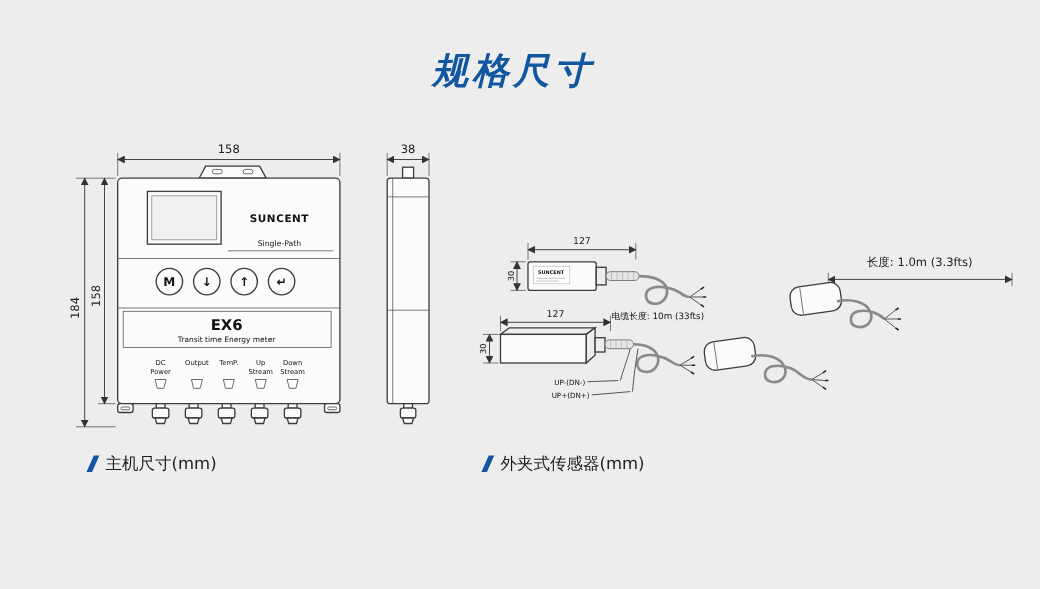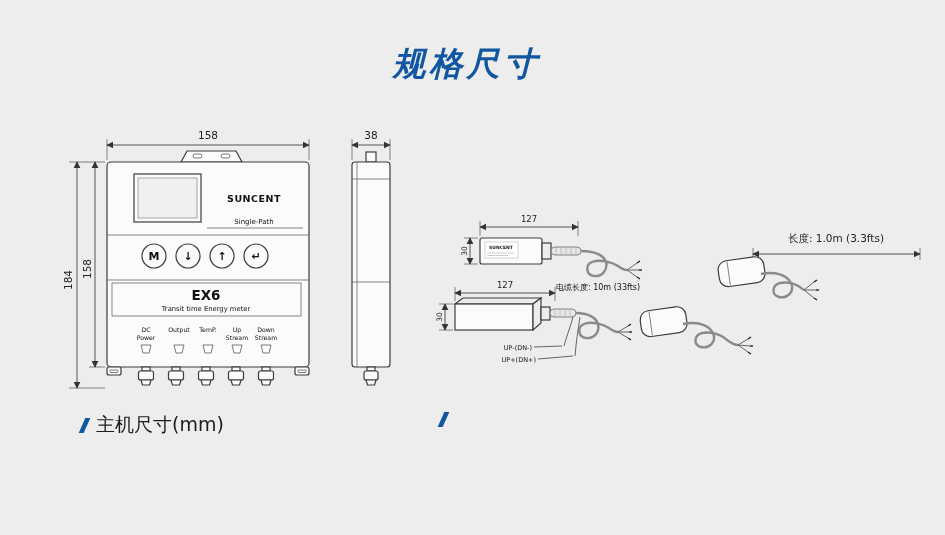--- a/index.html
+++ b/index.html
@@ -6,21 +6,21 @@
   body { background:#ededed; font-family:"DejaVu Sans","Liberation Sans",sans-serif; }
   .page { position:relative; width:945px; height:535px; background:#ededed; overflow:hidden; }
   .title { position:absolute; top:42px; left:0; right:12px; margin:0; text-align:center;
            font-size:33px; font-weight:bold; font-style:italic; color:#1156a0; letter-spacing:4px;
            font-family:"DejaVu Sans",sans-serif; }
   .drawing { position:absolute; }
   .svg-front { left:55px;  top:122px; }
   .svg-side  { left:336px; top:122px; }
   .svg-clamp { left:428px; top:198px; }
   .svg-temp  { left:625px; top:212px; }
-  .caption { position:absolute; display:flex; align-items:center; font-size:19px; color:#1c1c1c; }
+  .caption { position:absolute; display:flex; align-items:center; font-size:15px; color:#1c1c1c; }
   .slash { display:inline-block; width:5px; height:15px; background:#1156a0;
            transform:skewX(-24deg); margin-right:9px; }
   
   .ext  { stroke:#666; stroke-width:0.8; fill:none; }
   .dim  { stroke:#444; stroke-width:0.9; fill:none; }
   .part { fill:#fbfbfb; stroke:#3c3c3c; stroke-width:1.2; }
   .part2{ fill:#ececec; stroke:#3c3c3c; stroke-width:1.2; }
   .slot { fill:#fff; stroke:#555; stroke-width:0.8; }
   .screen { fill:#f0f0f0; stroke:#888; stroke-width:0.7; }
   .thin { stroke:#555; stroke-width:0.7; fill:none; }
@@ -312,15 +312,16 @@
       <line class="tick" x1="123" y1="140" x2="126" y2="142"></line>
     </g>
   </svg>
 
   <div class="caption" style="left:82px; top:412px;">
     <span class="slash"></span>
     <span>主机尺寸(mm)</span>
   </div>
   <div class="caption" style="left:441px; top:412px;">
     <span class="slash"></span>
+    <span>外夹式传感器(mm)</span>
   </div>
 
 </div>
 
 </body></html>

